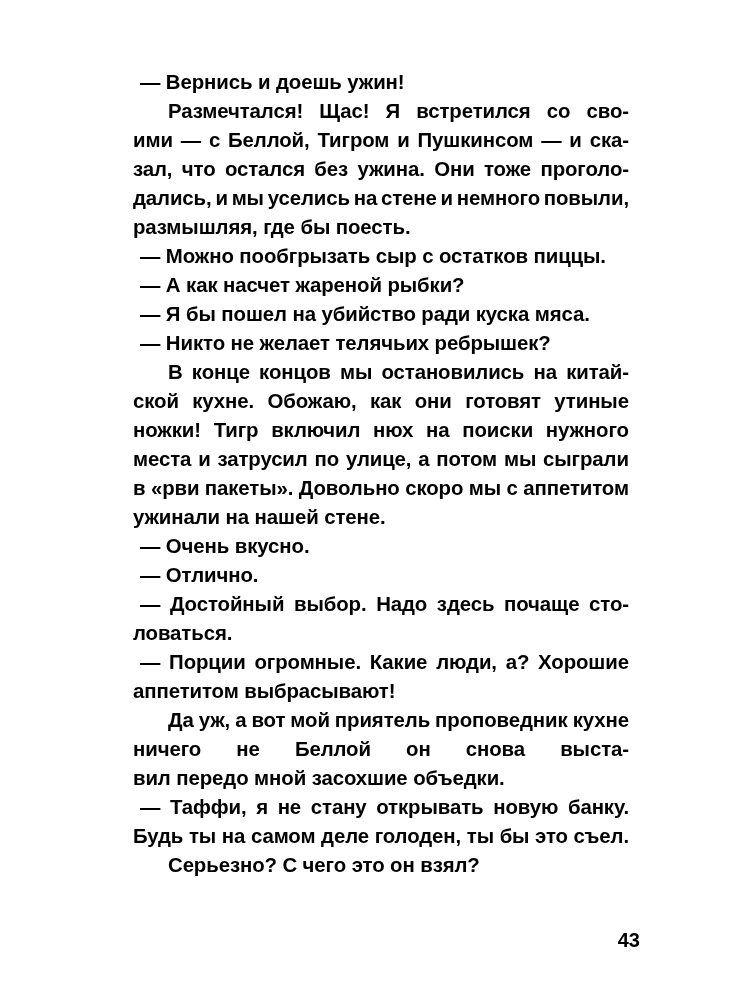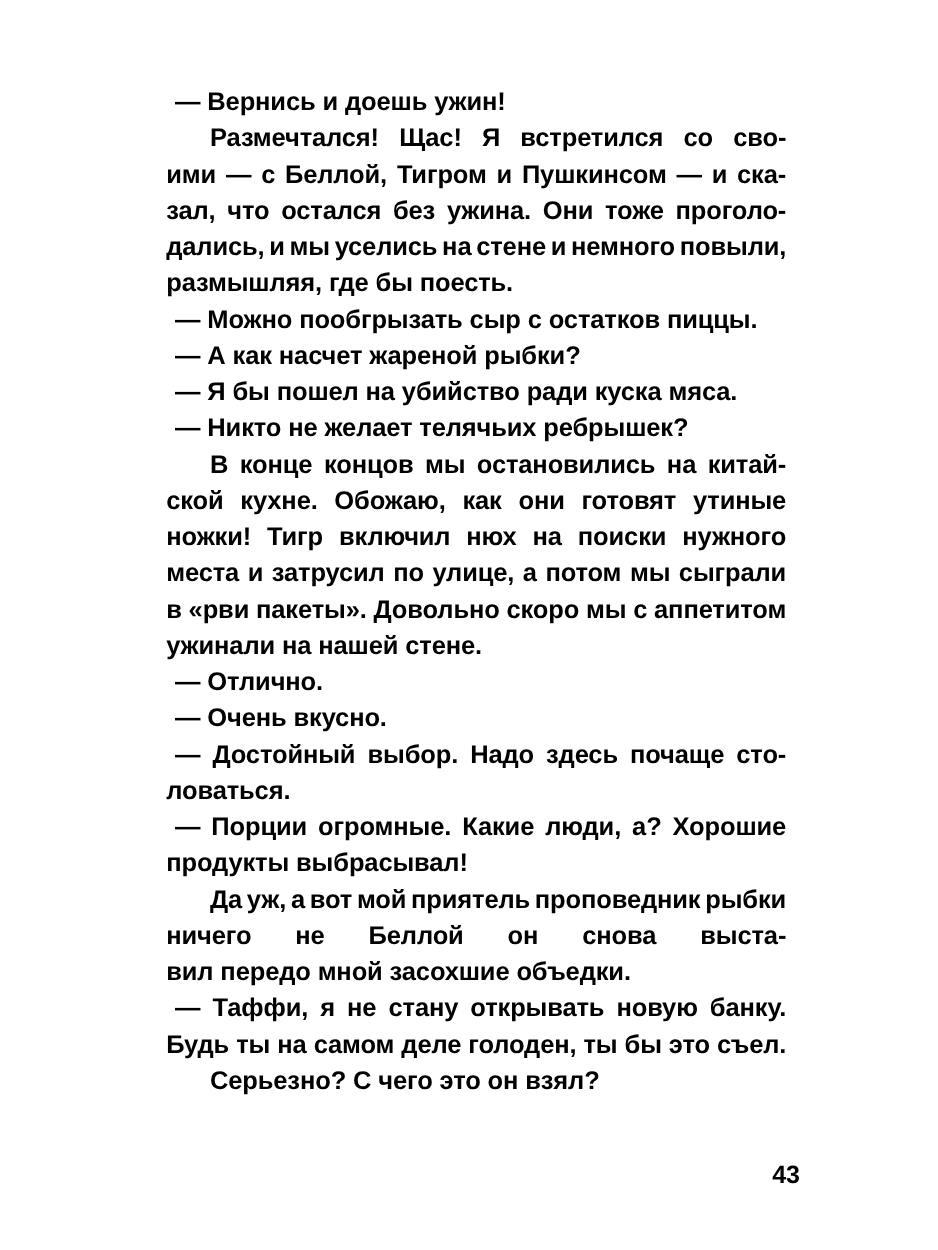--- a/index.html
+++ b/index.html
@@ -79,27 +79,27 @@
       <div class="line left dash"><span class="w">— Можно пообгрызать сыр с остатков пиццы.</span></div>
       <div class="line left dash"><span class="w">— А как насчет жареной рыбки?</span></div>
       <div class="line left dash"><span class="w">— Я бы пошел на убийство ради куска мяса.</span></div>
       <div class="line left dash"><span class="w">— Никто не желает телячьих ребрышек?</span></div>
       <div class="line justify indent"><span class="w">В</span><span class="w">конце</span><span class="w">концов</span><span class="w">мы</span><span class="w">остановились</span><span class="w">на</span><span class="w">китай-</span></div>
       <div class="line justify"><span class="w">ской</span><span class="w">кухне.</span><span class="w">Обожаю,</span><span class="w">как</span><span class="w">они</span><span class="w">готовят</span><span class="w">утиные</span></div>
       <div class="line justify"><span class="w">ножки!</span><span class="w">Тигр</span><span class="w">включил</span><span class="w">нюх</span><span class="w">на</span><span class="w">поиски</span><span class="w">нужного</span></div>
       <div class="line justify"><span class="w">места</span><span class="w">и</span><span class="w">затрусил</span><span class="w">по</span><span class="w">улице,</span><span class="w">а</span><span class="w">потом</span><span class="w">мы</span><span class="w">сыграли</span></div>
       <div class="line justify"><span class="w">в</span><span class="w">«рви</span><span class="w">пакеты».</span><span class="w">Довольно</span><span class="w">скоро</span><span class="w">мы</span><span class="w">с</span><span class="w">аппетитом</span></div>
       <div class="line left"><span class="w">ужинали на нашей стене.</span></div>
+      <div class="line left dash"><span class="w">— Очень вкусно.</span></div>
       <div class="line left dash"><span class="w">— Отлично.</span></div>
-      <div class="line left dash"><span class="w">— Очень вкусно.</span></div>
       <div class="line justify dash"><span class="w">—</span><span class="w">Достойный</span><span class="w">выбор.</span><span class="w">Надо</span><span class="w">здесь</span><span class="w">почаще</span><span class="w">сто-</span></div>
       <div class="line left"><span class="w">ловаться.</span></div>
       <div class="line justify dash"><span class="w">—</span><span class="w">Порции</span><span class="w">огромные.</span><span class="w">Какие</span><span class="w">люди,</span><span class="w">а?</span><span class="w">Хорошие</span></div>
-      <div class="line left"><span class="w">продукты выбрасывал!</span></div>
-      <div class="line justify indent"><span class="w">Да</span><span class="w">уж,</span><span class="w">а</span><span class="w">вот</span><span class="w">мой</span><span class="w">приятель</span><span class="w">проповедник</span><span class="w">рыбки</span></div>
+      <div class="line left"><span class="w">аппетитом выбрасывают!</span></div>
+      <div class="line justify indent"><span class="w">Да</span><span class="w">уж,</span><span class="w">а</span><span class="w">вот</span><span class="w">мой</span><span class="w">приятель</span><span class="w">проповедник</span><span class="w">кухне</span></div>
       <div class="line justify"><span class="w">ничего</span><span class="w">не</span><span class="w">Беллой</span><span class="w">он</span><span class="w">снова</span><span class="w">выста-</span></div>
       <div class="line left"><span class="w">вил передо мной засохшие объедки.</span></div>
       <div class="line justify dash"><span class="w">—</span><span class="w">Таффи,</span><span class="w">я</span><span class="w">не</span><span class="w">стану</span><span class="w">открывать</span><span class="w">новую</span><span class="w">банку.</span></div>
       <div class="line justify"><span class="w">Будь</span><span class="w">ты</span><span class="w">на</span><span class="w">самом</span><span class="w">деле</span><span class="w">голоден,</span><span class="w">ты</span><span class="w">бы</span><span class="w">это</span><span class="w">съел.</span></div>
       <div class="line left indent"><span class="w">Серьезно? С чего это он взял?</span></div>
     </div>
 
   <div class="page-number">43</div>
 
 </div>

